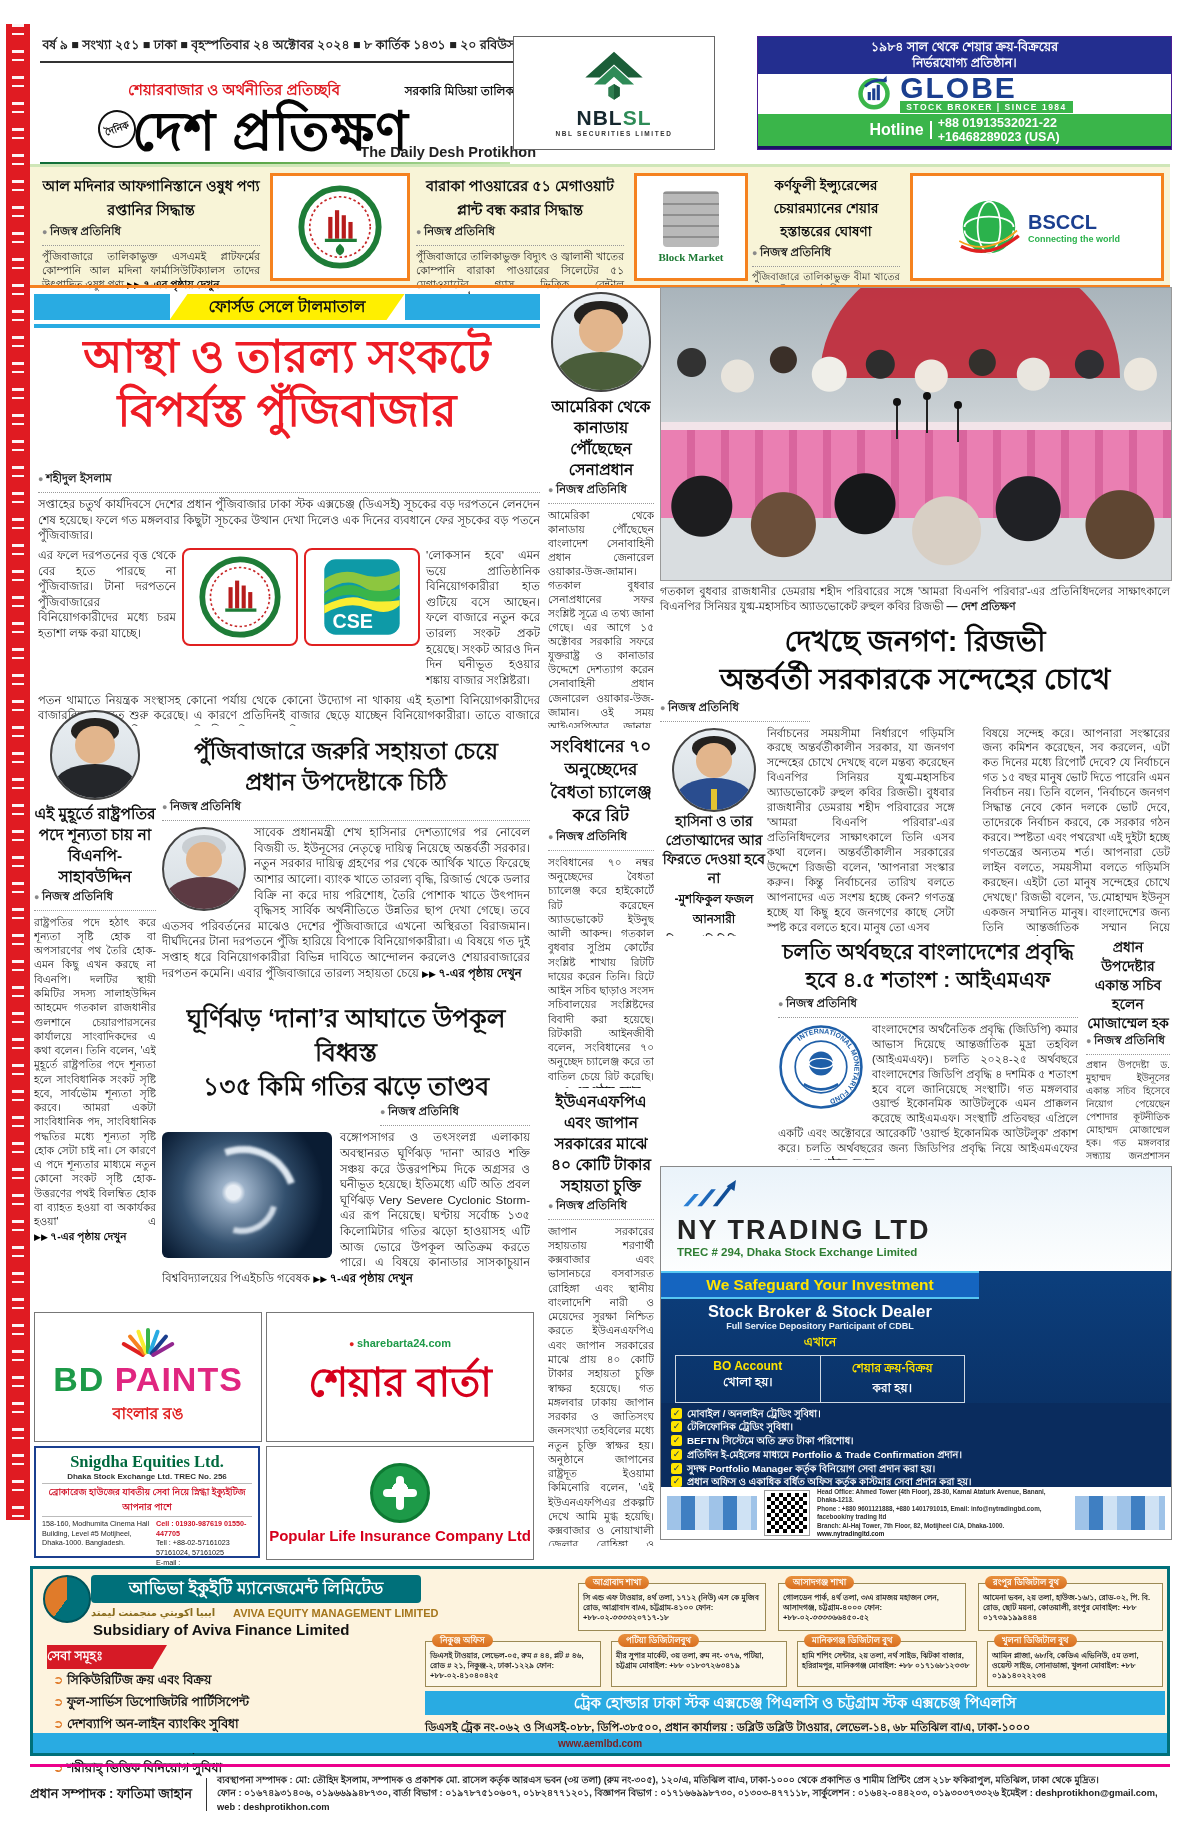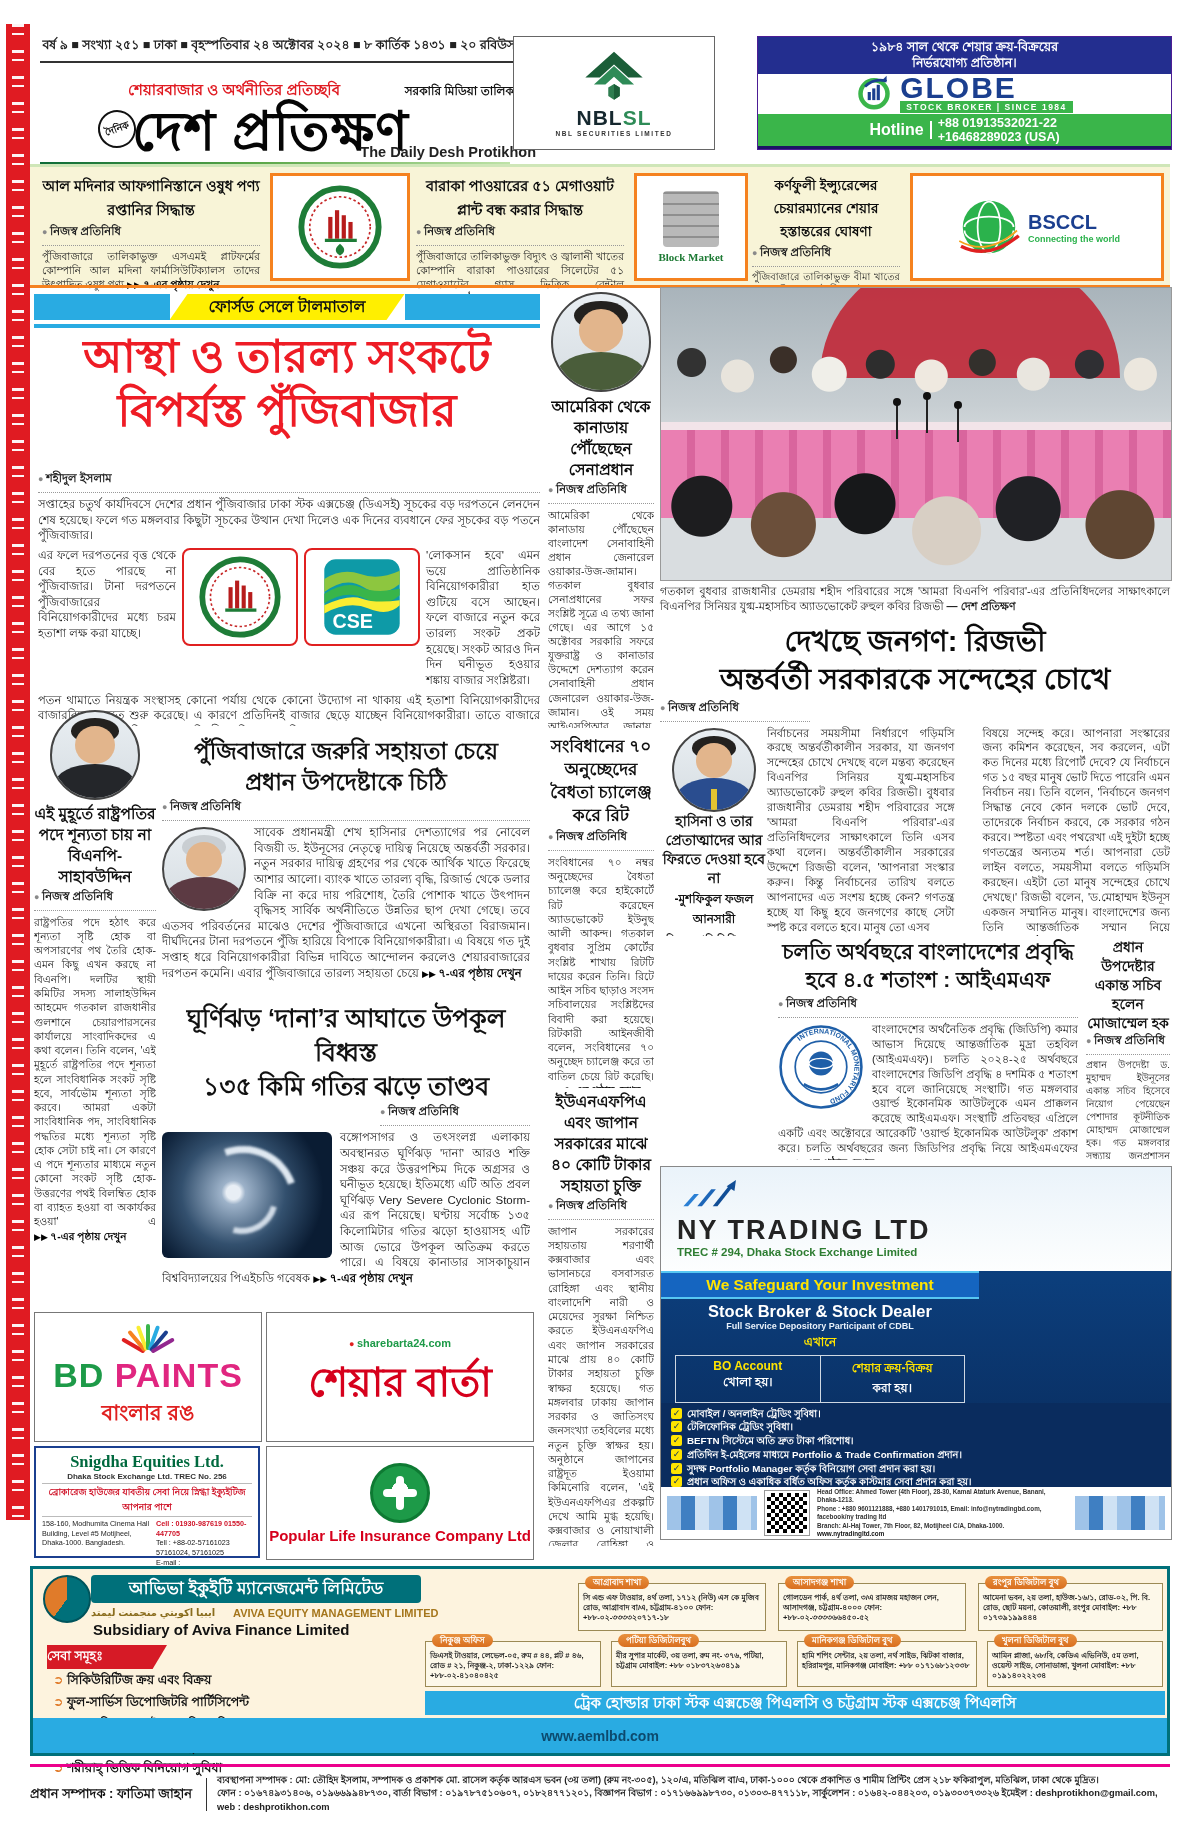--- a/index.html
+++ b/index.html
@@ -162,21 +162,21 @@
   .pixdeco{width:90px;height:34px;background:repeating-linear-gradient(90deg,#9fc3e8 0 14px,#3f7fc2 14px 28px,#cfe2f4 28px 42px)}
   .qr{width:40px;height:40px;background:repeating-conic-gradient(#000 0 25%,#fff 0 50%);background-size:8px 8px;border:2px solid #fff;outline:1px solid #999}
   .ny-addr{flex:1;font-size:6.3px;color:#333;font-weight:700;line-height:1.35}
   .ny-addr .url{font-weight:800;color:#111}
 
   
   .adbox{border:1px solid #777;background:#fff;overflow:hidden}
   #bdpaints{left:34px;top:1312px;width:226px;height:128px;display:flex;flex-direction:column;align-items:center;justify-content:center}
   .bd-word{font-size:34px;font-weight:800;letter-spacing:1px}
   .bd-word .bd{color:#1d9a48}.bd-word .paints{color:#e02680}
-  .bd-tag{font-size:21px;font-weight:800;color:#e02020;margin-top:2px}
+  .bd-tag{font-size:16px;font-weight:800;color:#e02020;margin-top:2px}
   #sharebarta{left:266px;top:1312px;width:266px;height:128px;display:flex;flex-direction:column;align-items:center;justify-content:center}
   .sb-site{font-size:11px;font-weight:800;color:#1d9a48}
   .sb-site::before{content:"● ";color:#e02020;font-size:9px}
   .sb-name{font-size:40px;font-weight:800;color:#d6001c;margin-top:2px}
   #snigdha{left:34px;top:1446px;width:226px;height:112px;border:2px solid #1b3f8f;padding:4px 6px;box-sizing:border-box}
   .sn-name{font-family:"Liberation Serif","DejaVu Serif",serif;font-size:16.5px;font-weight:800;color:#00693e;text-align:center}
   .sn-sub{font-size:8px;font-weight:700;text-align:center;color:#333}
   .sn-tag{font-size:9px;font-weight:800;color:#cf1126;text-align:center;margin:2px 0;border-top:1px solid #bbb;border-bottom:1px solid #bbb;padding:1px 0}
   .sn-row{display:flex;gap:4px;margin-top:2px}
   .sn-addr{flex:1;font-size:7.2px;color:#222;line-height:1.35}
@@ -197,21 +197,21 @@
   .av-sub{position:absolute;left:60px;top:52px;font-size:15px;font-weight:800;color:#111}
   .av-ribbon{position:absolute;left:14px;top:76px;width:120px;background:#d61a26;color:#fff;font-size:12.5px;font-weight:800;padding:2px 0;clip-path:polygon(0 0,100% 0,88% 100%,0 100%)}
   .av-svcs{position:absolute;left:20px;top:100px;width:350px}
   .av-item{font-size:12.5px;font-weight:700;color:#111;margin:2px 0}
   .av-item::before{content:"➲ ";color:#e07b2a;font-weight:900}
   .branch{position:absolute;border:1px solid #9c8a55;background:#fdf8e9;padding:9px 4px 2px;box-sizing:border-box;font-size:7.6px;line-height:1.3;color:#222;font-weight:700}
   .branch .tab{position:absolute;top:-8px;left:6px;background:linear-gradient(180deg,#e8913f,#d96f1f);color:#fff;font-size:8.5px;font-weight:800;padding:1px 8px;border-radius:7px}
   .av-strip{position:absolute;left:392px;top:122px;width:740px;height:24px;background:#29abe2;color:#fff;font-size:15px;font-weight:800;display:flex;align-items:center;justify-content:center}
   .av-line1{position:absolute;left:392px;top:150px;width:740px;text-align:left;font-size:11px;font-weight:800;color:#111}
   .av-line2{position:absolute;left:392px;top:164px;width:740px;text-align:center;font-size:11px;font-weight:700;color:#111}
-  .av-url{position:absolute;left:0;bottom:0;width:100%;height:35px;background:#29abe2;color:#0c4a6e;font-size:14px;font-weight:800;display:flex;align-items:center;justify-content:center}
+  .av-url{position:absolute;left:0;bottom:0;width:100%;height:20px;background:#29abe2;color:#7f1d1d;font-size:10px;font-weight:800;display:flex;align-items:center;justify-content:center}
 
   
   #pinkline{left:30px;top:1764px;width:1140px;height:3px;background:#ec008c}
   #footer{left:30px;top:1774px;width:1140px;display:flex;gap:10px;align-items:center}
   .ft-editor{width:168px;font-size:13px;font-weight:800;border-right:1.5px solid #333;padding:6px 8px 6px 0;flex:none}
   .ft-text{flex:1;font-size:9.3px;line-height:1.45;color:#222;font-weight:700}
 
   
   .blockart{width:56px;height:56px;background:repeating-linear-gradient(0deg,#b9b9b9 0 9px,#8f8f8f 9px 11px),repeating-linear-gradient(90deg,rgba(255,255,255,.4) 0 14px,rgba(0,0,0,.12) 14px 16px);border-radius:4px}
   .blocktxt{font-size:11px;font-weight:800;color:#1d7a34;font-family:"Liberation Serif","DejaVu Serif",serif}

